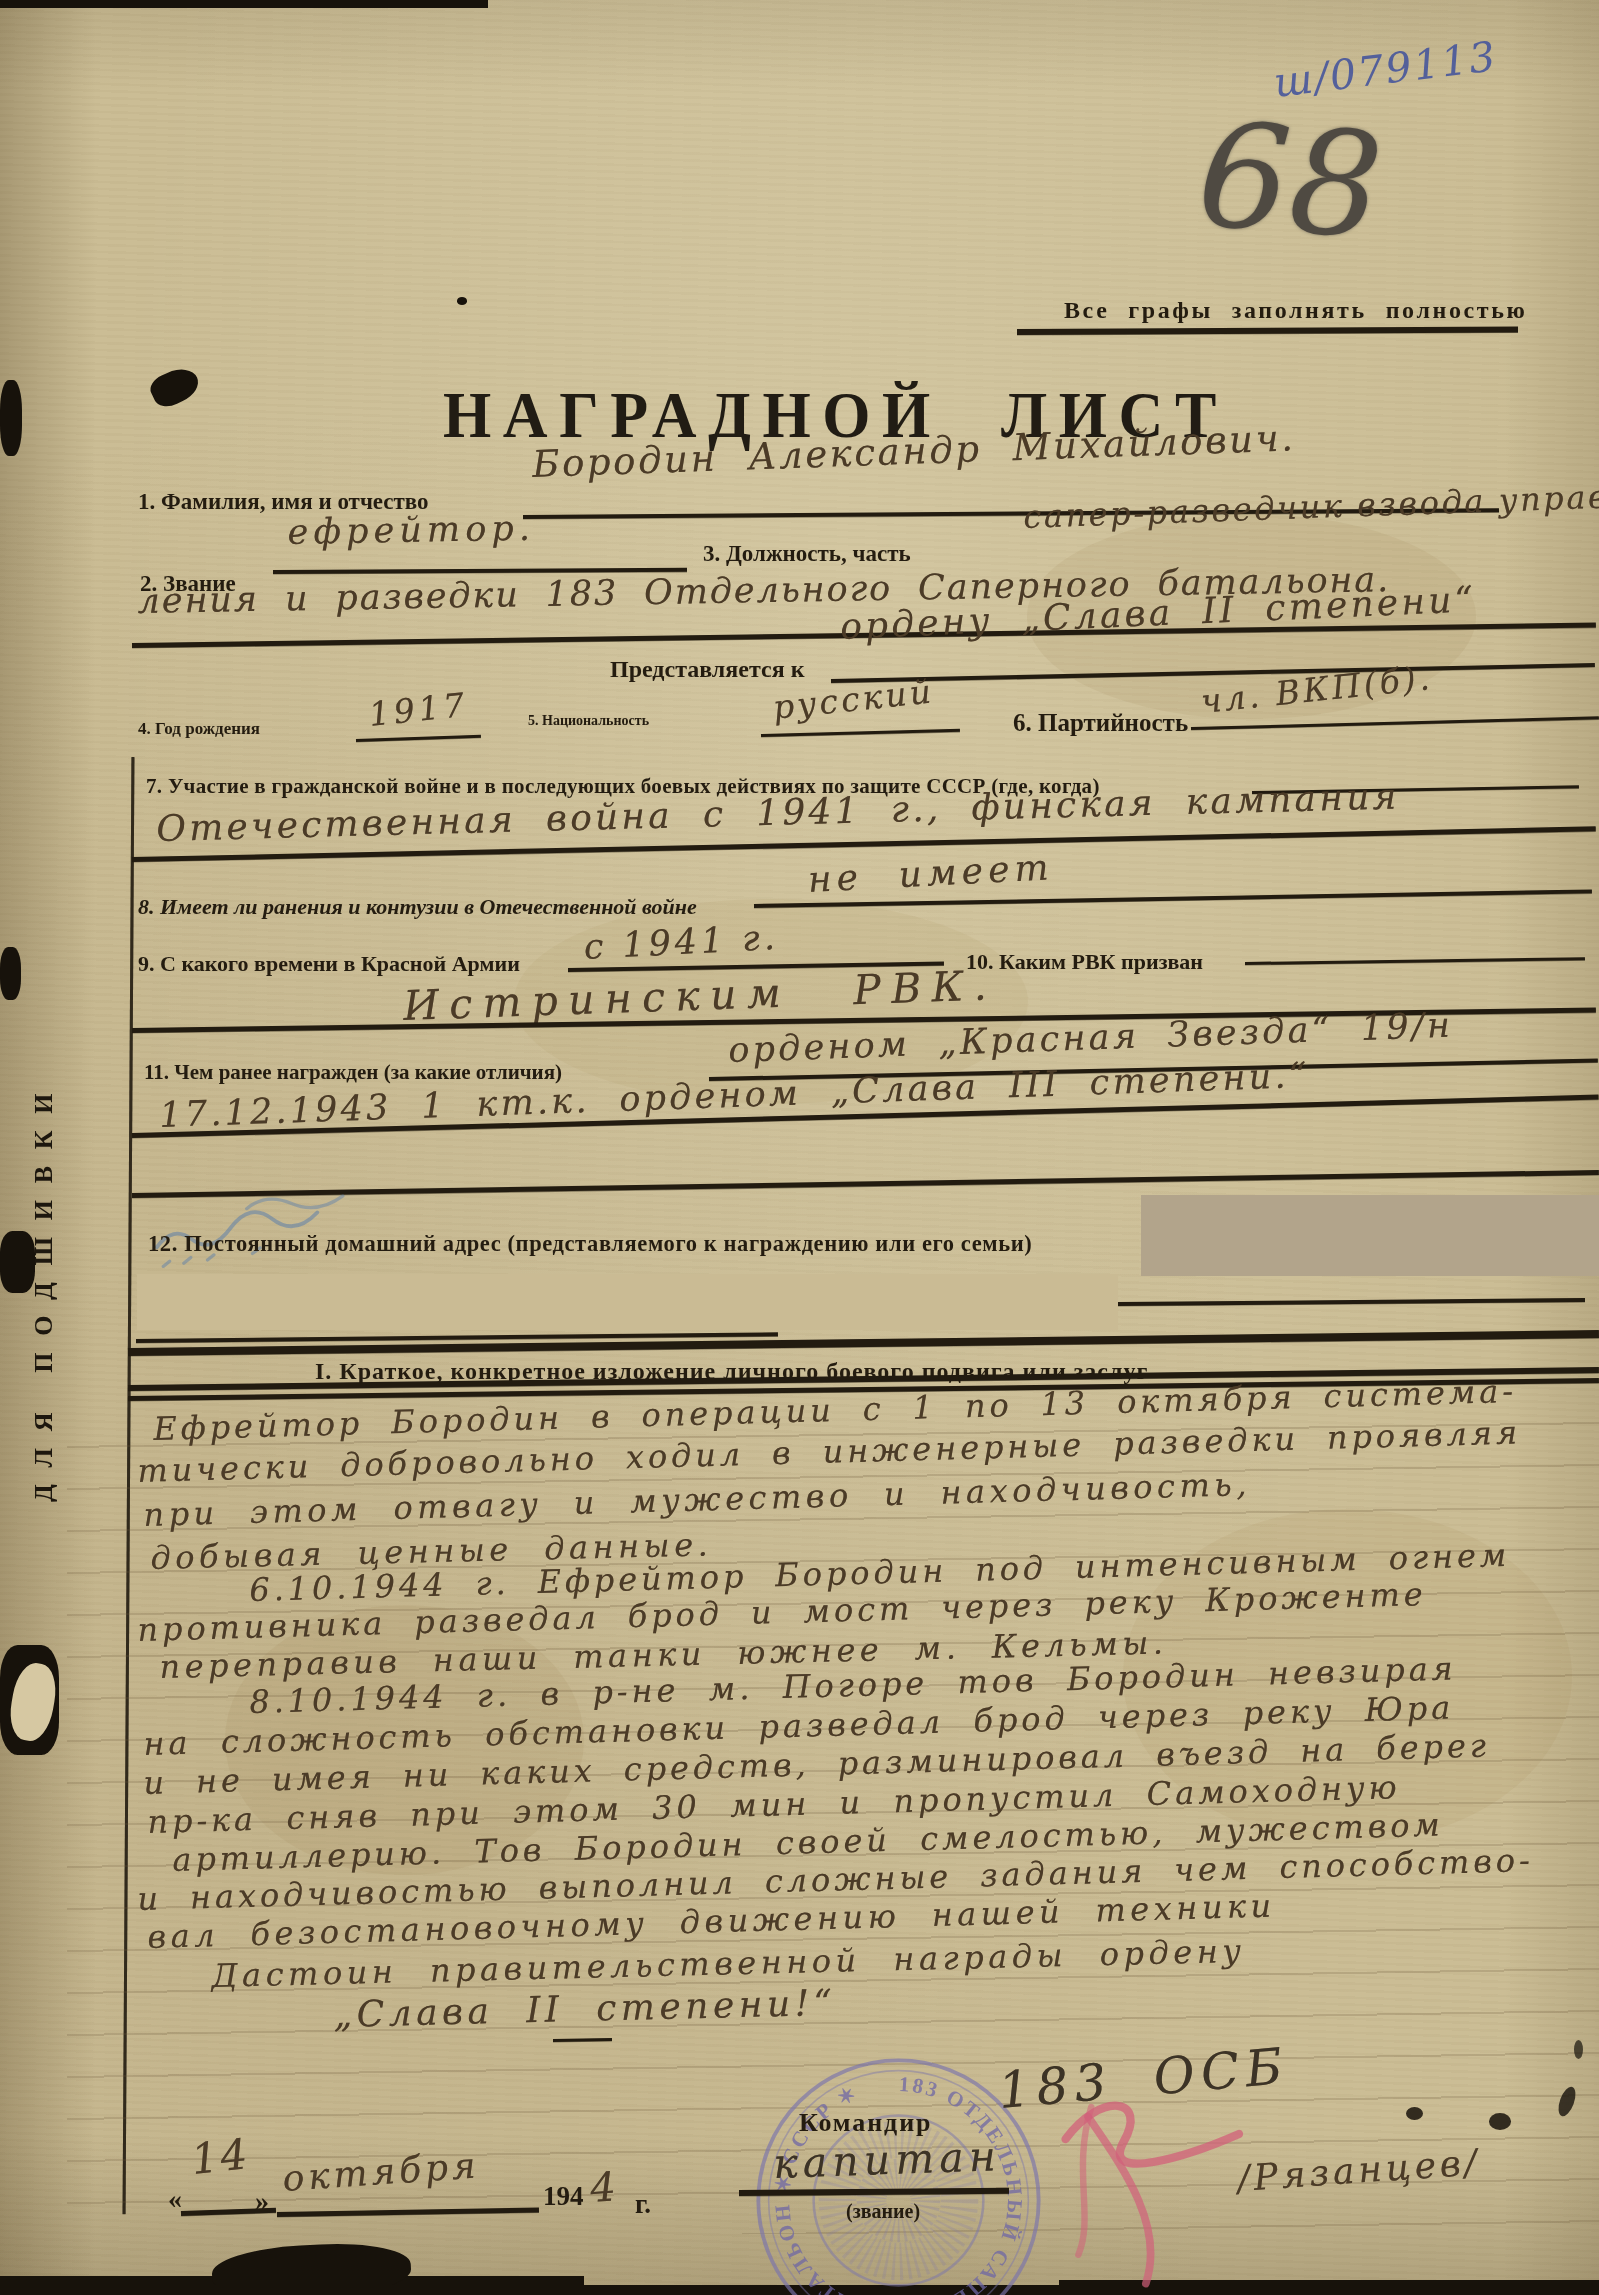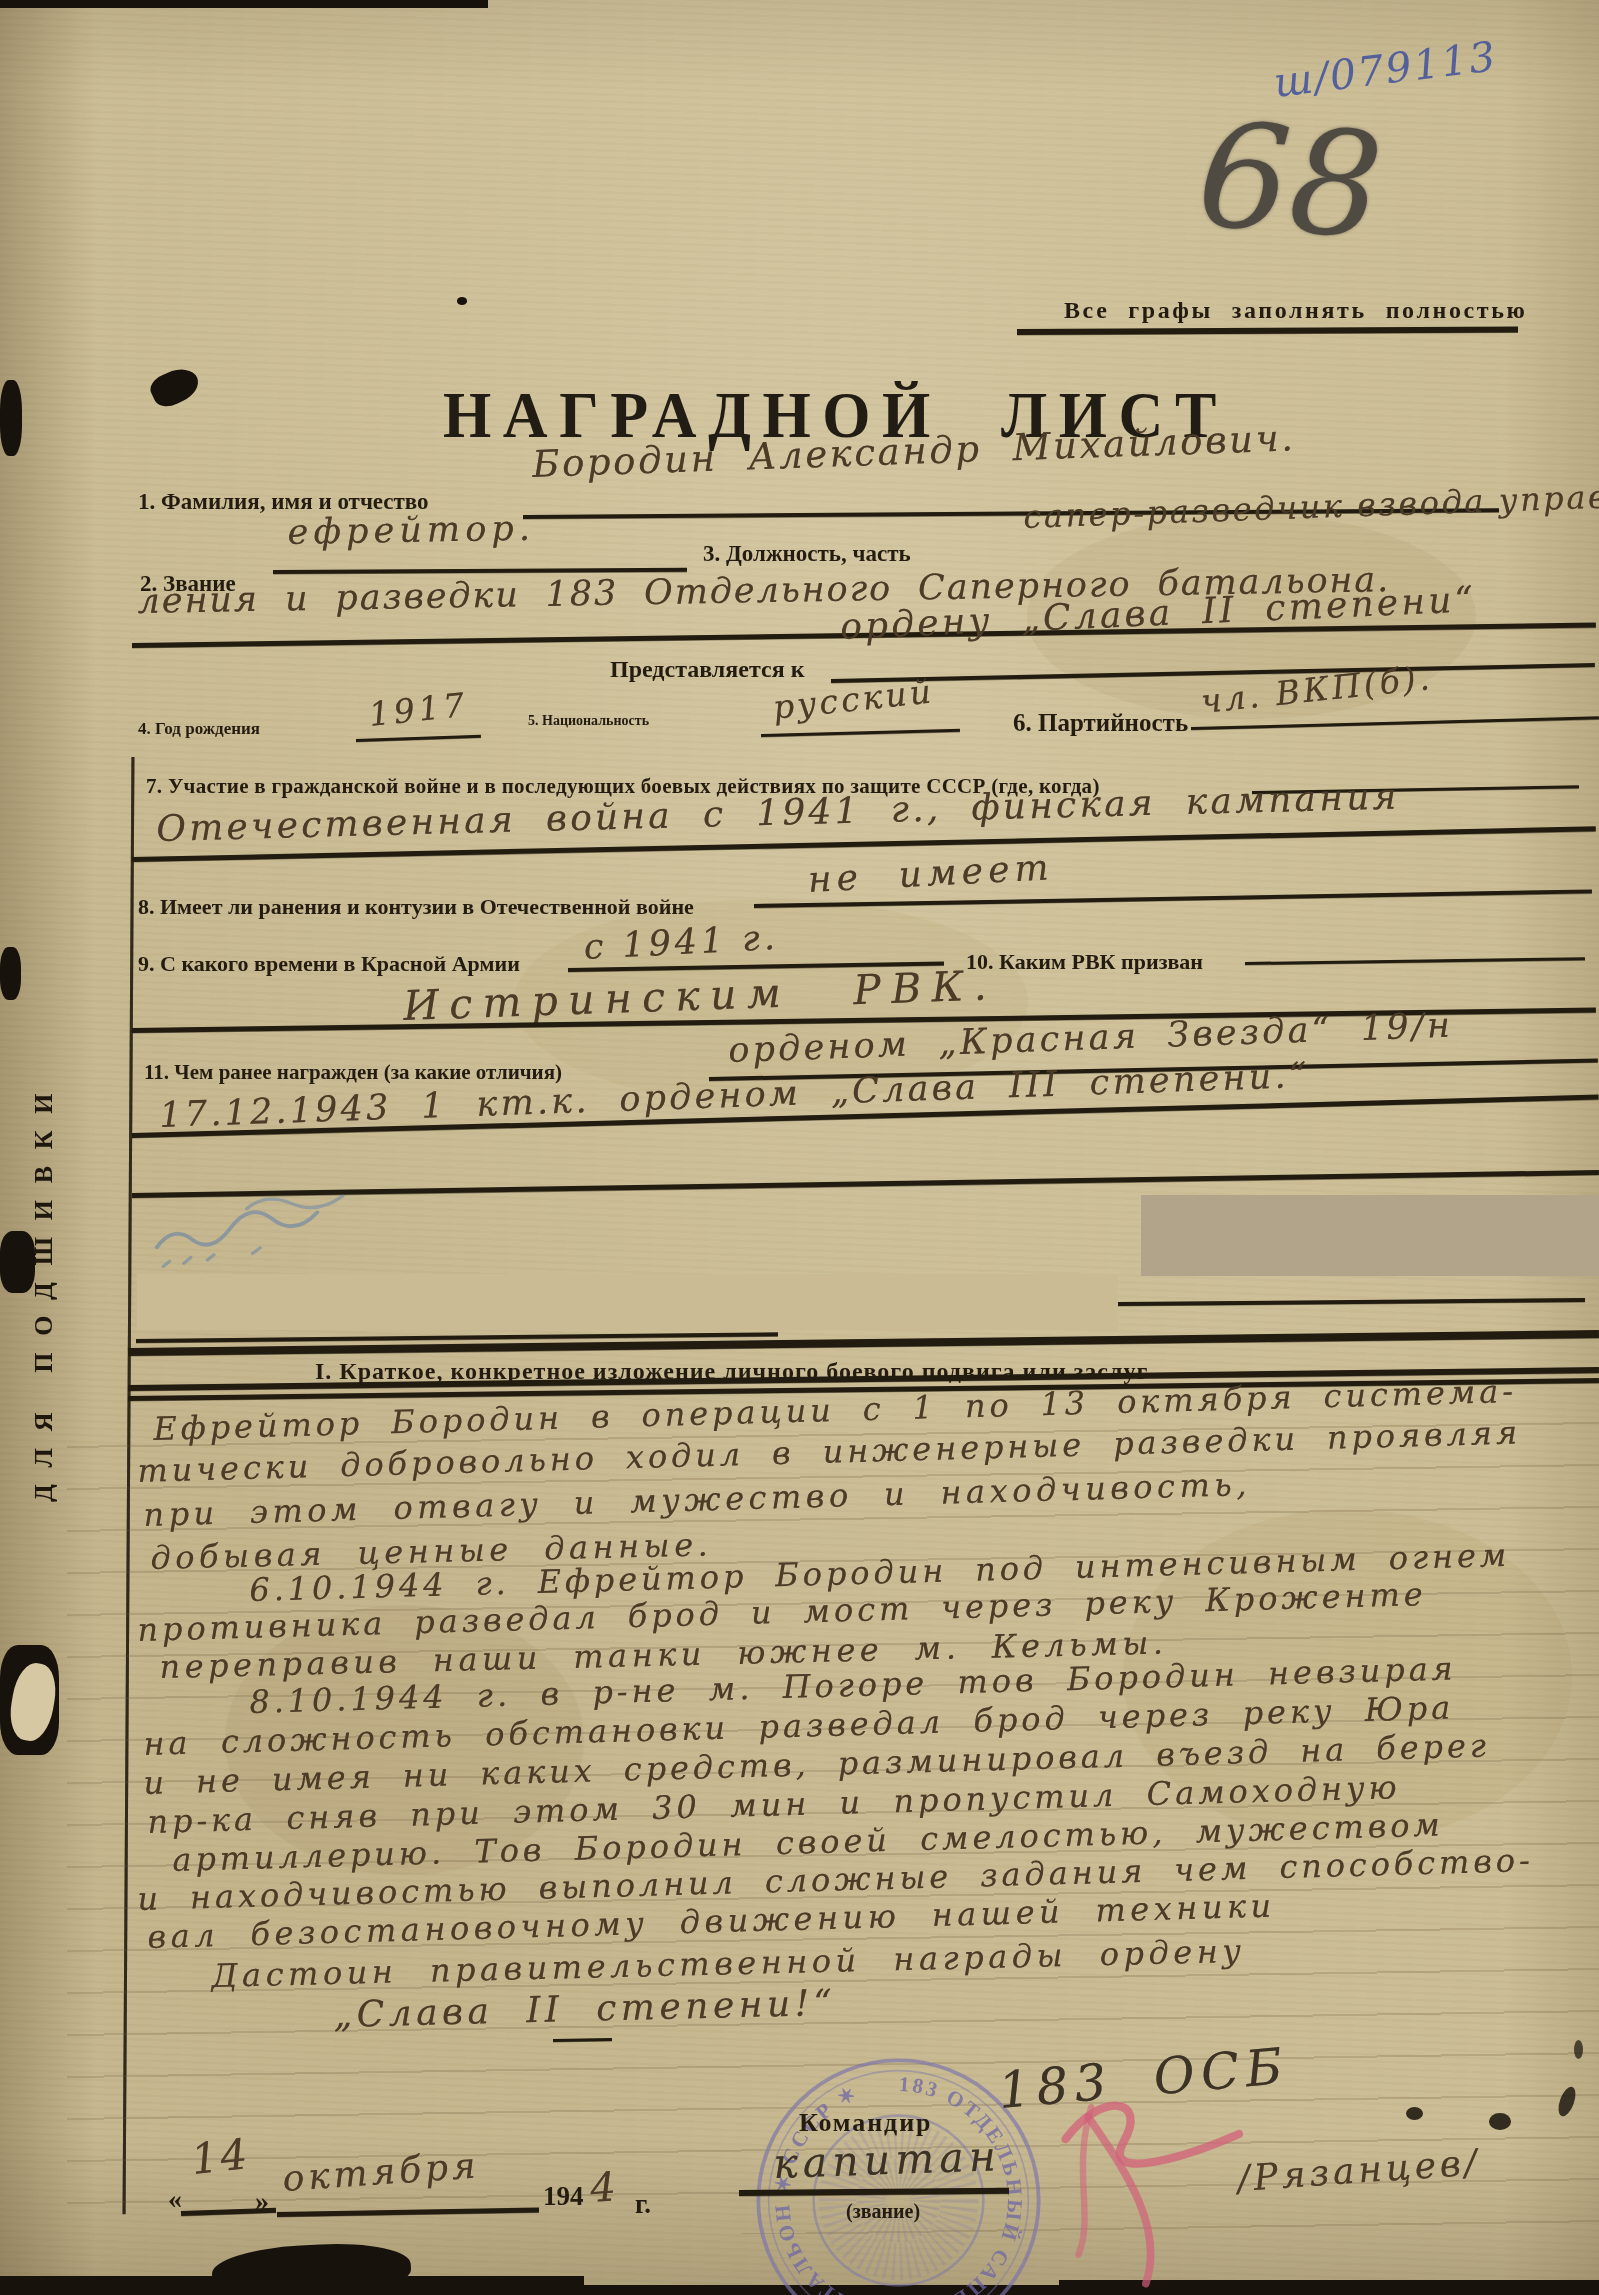--- a/index.html
+++ b/index.html
@@ -79,21 +79,21 @@
   <div class="rule" style="left:761px;top:734px;width:199px;height:3.2px;transform:rotate(-1.5deg);"></div>
   <div class="printed" style="left:1013px;top:709px;font-size:25px;">6. Партийность</div>
   <div class="hw" style="left:1203px;top:682px;font-size:33px;letter-spacing:3.2px;transform:rotate(-6deg);">чл. ВКП(б).</div>
   <div class="rule" style="left:1191px;top:727px;width:408px;height:3.2px;transform:rotate(-1.5deg);"></div>
 
   <div class="printed" style="left:138px;top:774px;font-size:21px;letter-spacing:0.3px;margin-left:8px;">7. Участие в гражданской войне и в последующих боевых действиях по защите СССР (где, когда)</div>
   <div class="rule" style="left:1252px;top:791px;width:327px;height:3.2px;transform:rotate(-1deg);"></div>
   <div class="hw" style="left:157px;top:808px;font-size:36px;letter-spacing:3.2px;word-spacing:15.4px;transform:rotate(-1.5deg);">Отечественная война с 1941 г., финская кампания</div>
   <div class="rule" style="left:132px;top:857px;width:1464px;height:4.5px;transform:rotate(-1.2deg);"></div>
 
-  <div class="printed" style="left:138px;top:894px;font-size:22px;">8. Имеет ли ранения и контузии в Отечественной войне</div>
+  <div class="printed" style="left:138px;top:894px;font-size:22px;font-style:italic;">8. Имеет ли ранения и контузии в Отечественной войне</div>
   <div class="hw" style="left:809px;top:859px;font-size:36px;letter-spacing:5.1px;word-spacing:19px;transform:rotate(-3deg);">не имеет</div>
   <div class="rule" style="left:754px;top:904px;width:838px;height:3.9px;transform:rotate(-1deg);"></div>
 
   <div class="printed" style="left:138px;top:951px;font-size:22px;">9. С какого времени в Красной Армии</div>
   <div class="hw" style="left:585px;top:927px;font-size:35px;letter-spacing:3.9px;transform:rotate(-3deg);">с 1941 г.</div>
   <div class="rule" style="left:568px;top:968px;width:376px;height:3.9px;transform:rotate(-1deg);"></div>
   <div class="printed" style="left:966px;top:949px;font-size:22px;">10. Каким РВК призван</div>
   <div class="rule" style="left:1245px;top:962px;width:340px;height:3.2px;transform:rotate(-.8deg);"></div>
   <div class="hw" style="left:404px;top:982px;font-size:41px;letter-spacing:10.3px;word-spacing:39px;transform:rotate(-2deg);">Истринским РВК.</div>
   <div class="rule" style="left:132px;top:1028px;width:1464px;height:4.5px;transform:rotate(-.8deg);"></div>
@@ -105,20 +105,21 @@
   <div class="rule" style="left:132px;top:1133px;width:1467px;height:4.5px;transform:rotate(-1.5deg);"></div>
   <div class="rule" style="left:132px;top:1193px;width:1467px;height:4.5px;transform:rotate(-.9deg);"></div>
 
   <svg class="abs" style="left:144px;top:1170px;" width="385" height="103" viewBox="0 0 600 160">
     <path d="M 20 120 q 25 -35 55 -12 t 60 -18 t 65 -14 t 70 -10" stroke="rgba(70,115,175,.45)" stroke-width="6" fill="none" stroke-linecap="round"></path>
     <path d="M 160 60 q 30 -25 70 -8 t 80 -12" stroke="rgba(70,115,175,.38)" stroke-width="5" fill="none" stroke-linecap="round"></path>
     <path d="M 30 150 l 10 -8 m 22 3 l 11 -9 m 26 4 l 10 -8 m 60 -2 l 12 -9" stroke="rgba(70,115,175,.4)" stroke-width="5" fill="none" stroke-linecap="round"></path>
   </svg>
 
   <div class="redact" style="left:1141px;top:1195px;width:458px;height:81px;background:#b2a48b;"></div>
+  <div class="printed" style="left:148px;top:1231px;font-size:22.5px;letter-spacing:0.6px;">12. Постоянный домашний адрес (представляемого к награждению или его семьи)</div>
   <div class="redact" style="left:137px;top:1274px;width:981px;height:56px;background:#cabb94;"></div>
   <div class="rule" style="left:1118px;top:1302px;width:467px;height:3.9px;transform:rotate(-.5deg);"></div>
   <div class="rule" style="left:136px;top:1339px;width:642px;height:3.9px;transform:rotate(-.6deg);"></div>
 
   <div class="rule" style="left:128px;top:1348px;width:1471px;height:7.7px;transform:rotate(-.7deg);"></div>
   <div class="printed" style="left:315px;top:1358px;font-size:24px;letter-spacing:1px;">I. Краткое, конкретное изложение личного боевого подвига или заслуг</div>
   <div class="rule" style="left:128px;top:1385px;width:1471px;height:6.4px;transform:rotate(-.7deg);"></div>
   <div class="rule" style="left:128px;top:1396px;width:1471px;height:4.5px;transform:rotate(-.7deg);"></div>
 
   <div class="abs" style="left:67px;top:1406px;width:1532px;height:828px;background:repeating-linear-gradient(179.1deg, rgba(0,0,0,0) 0 40px, rgba(105,85,55,.22) 40px 42px);"></div>

